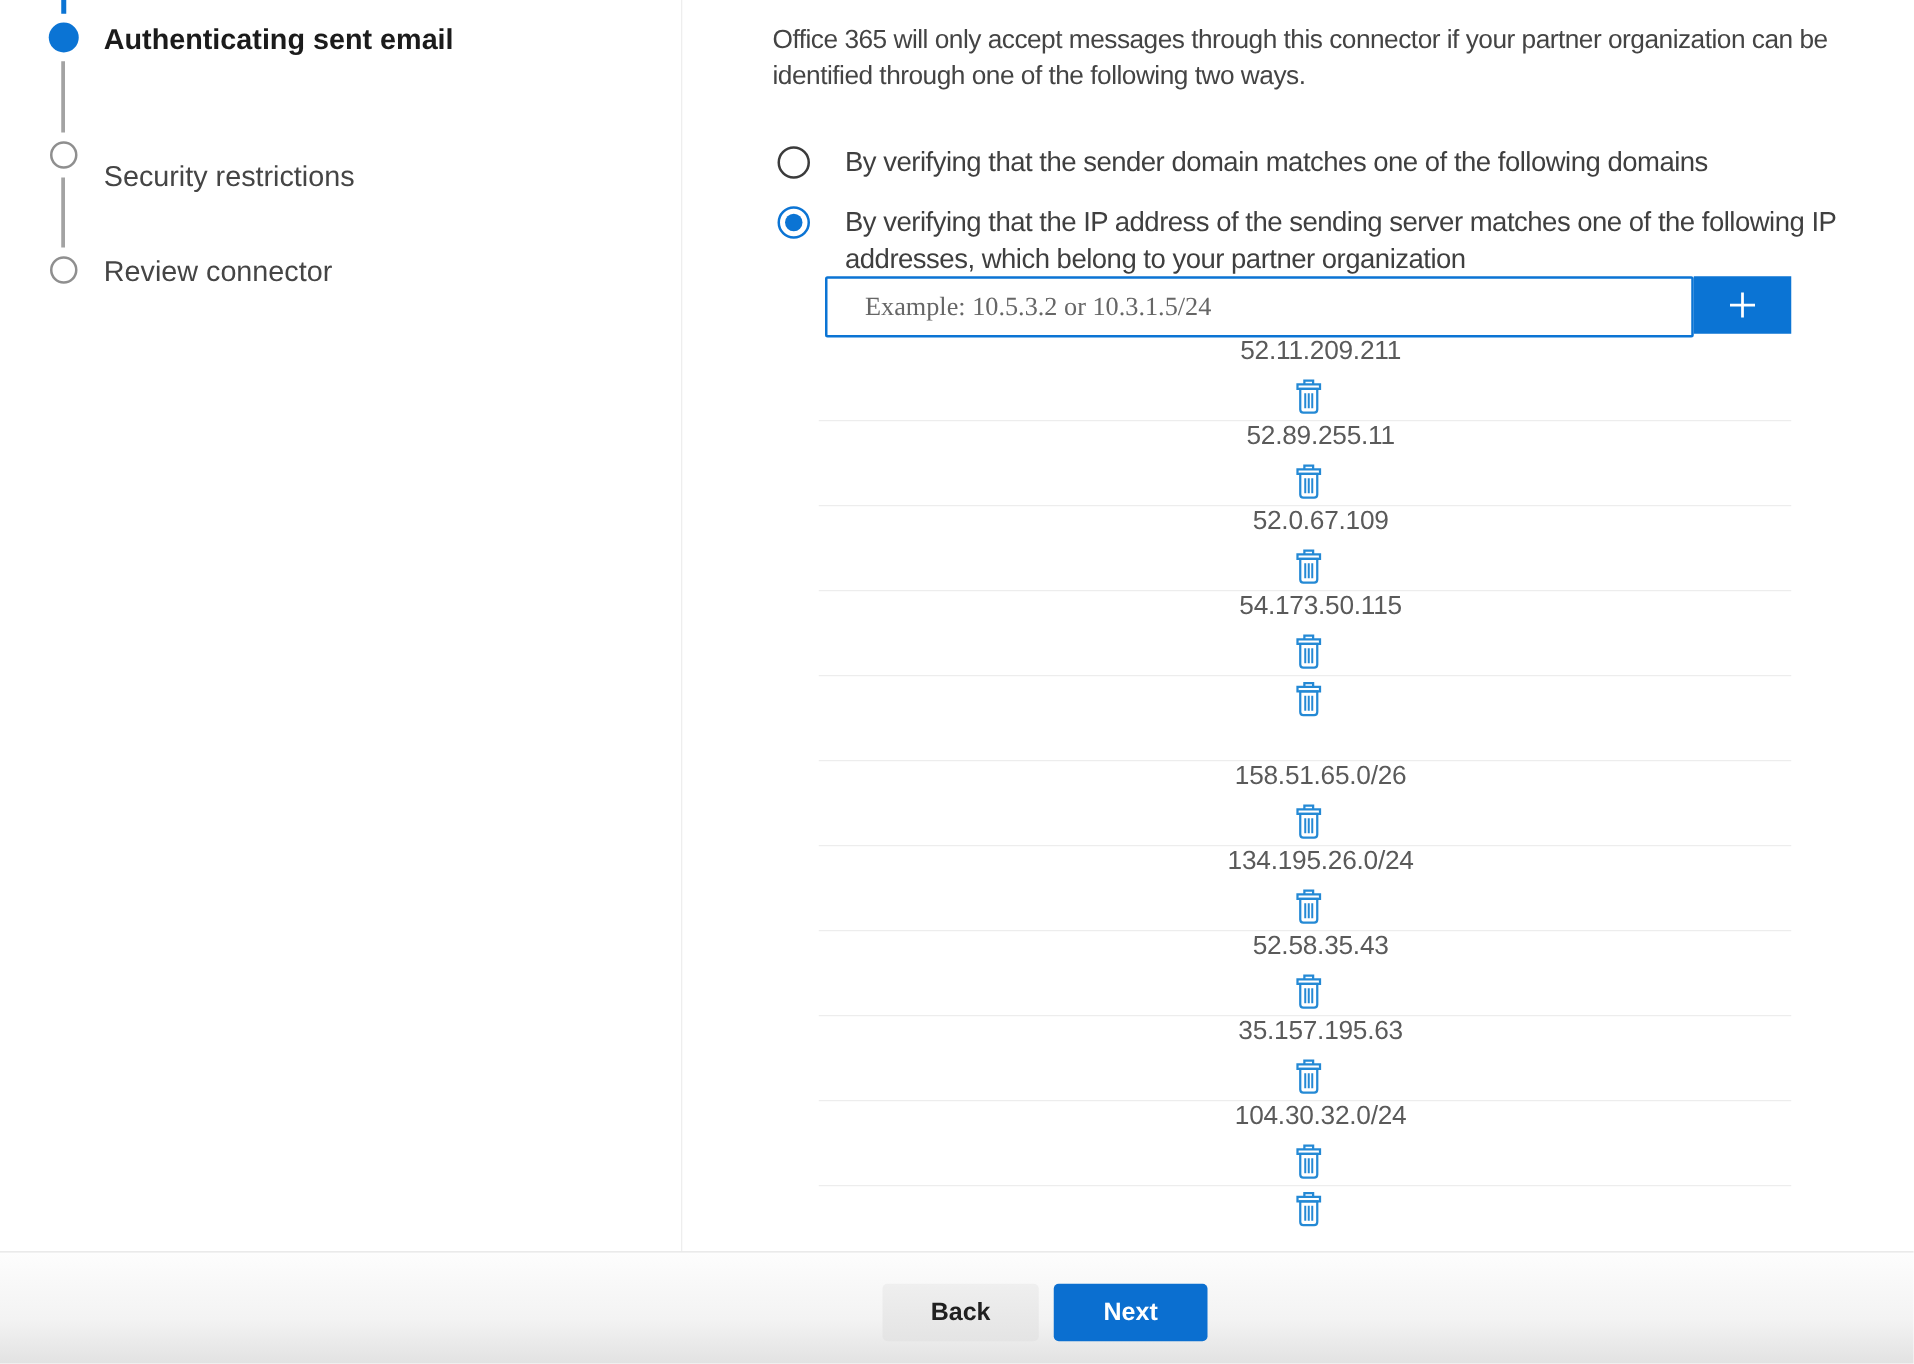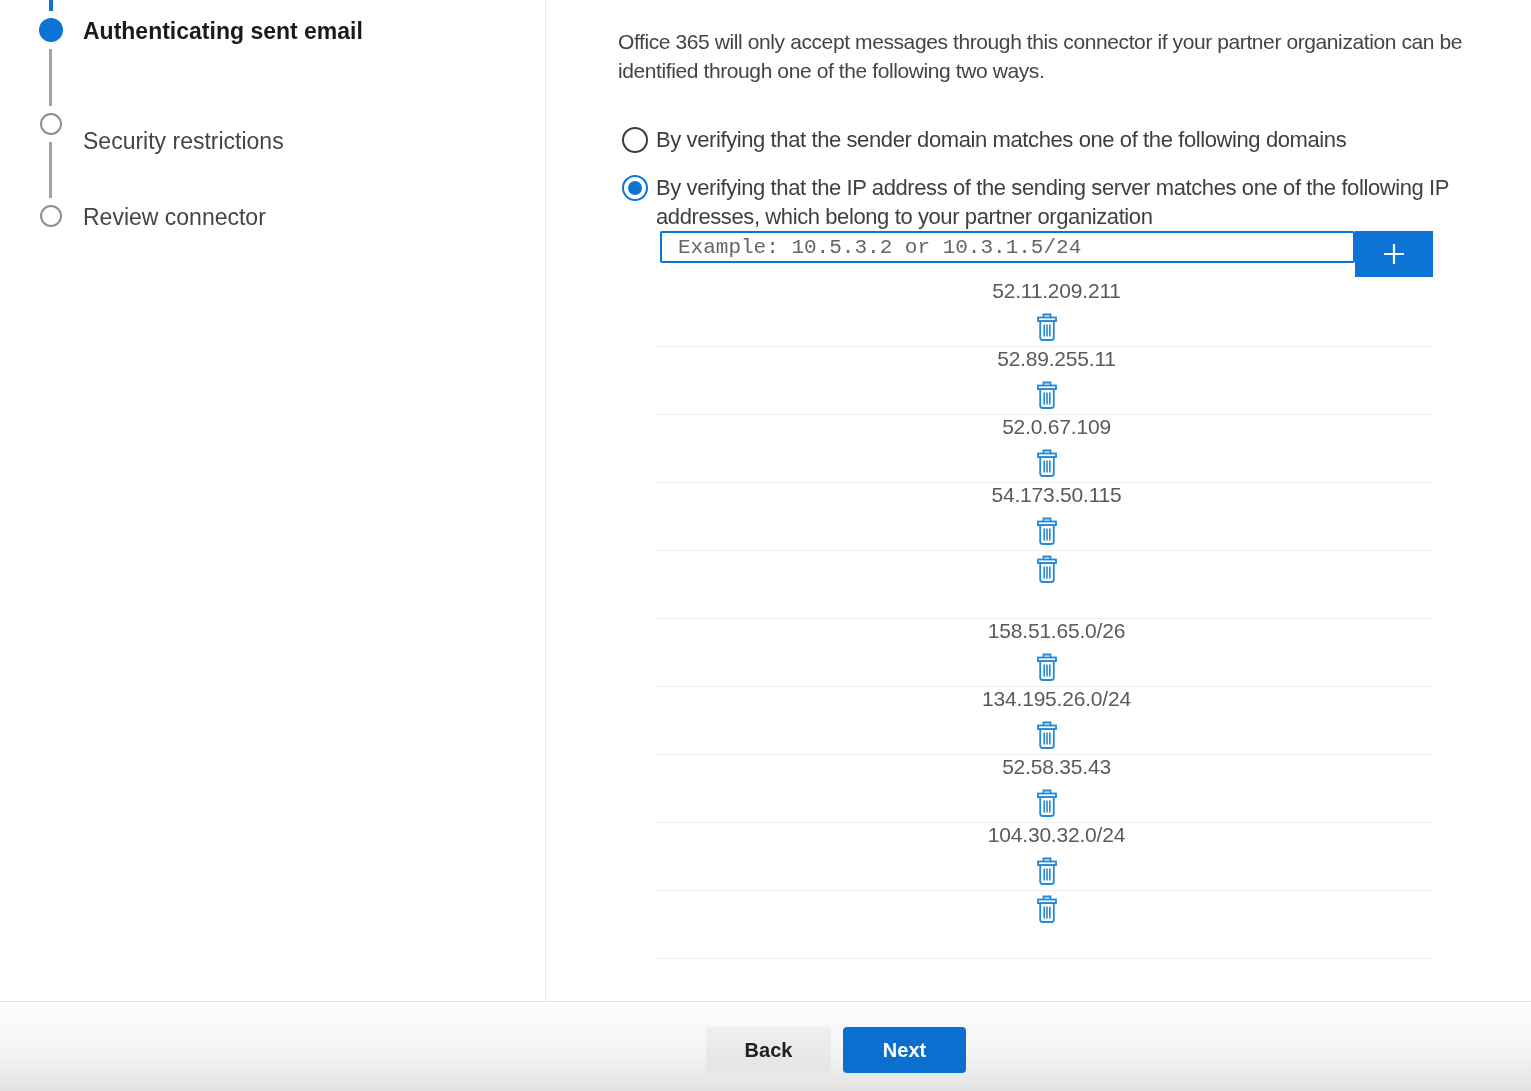--- a/index.html
+++ b/index.html
@@ -16,40 +16,40 @@
   .line-2 { top:142px; height:56px; }
   .step-ring { position:absolute; left:40px; width:22px; height:22px; border:2.5px solid #8f8f8f; border-radius:50%; background:#fff; }
   .ring-1 { top:113px; }
   .ring-2 { top:205px; }
   .step-label { position:absolute; left:83px; font-size:23px; color:#454545; white-space:nowrap; cursor:default; }
   .step-label.active { font-weight:700; color:#1b1b1b; top:18px; }
   .step-label.pos-2 { top:128px; }
   .step-label.pos-3 { top:204px; }
 
   
-  .main { position:absolute; left:546px; top:10px; right:0; height:1001px; overflow:hidden; background:#fff; }
+  .main { position:absolute; left:546px; top:0; right:0; height:1001px; overflow:hidden; background:#fff; }
   .intro { position:absolute; left:72px; top:17px; width:913px; font-size:21px; line-height:29px;
            letter-spacing:-0.4px; color:#444444; }
 
   .option { position:absolute; left:76px; display:flex; align-items:flex-start; }
   .option-1 { top:115px; }
   .option-2 { top:163px; }
   .radio { width:26px; height:26px; border:2.5px solid #3b3b3b; border-radius:50%; margin-top:2px;
            flex:none; background:#fff; cursor:pointer; position:relative; }
   .radio.checked { border-color:#0b74d4; }
   .radio.checked::after { content:""; position:absolute; left:50%; top:50%; width:14px; height:14px;
            transform:translate(-50%,-50%); border-radius:50%; background:#0b74d4; }
-  .option-label { margin-left:8px; width:830px; font-size:22px; line-height:29px;
+  .option-label { margin-left:28px; width:830px; font-size:22px; line-height:29px;
            letter-spacing:-0.4px; color:#3f3f3f; }
 
   .ip-block { position:absolute; left:109px; top:221px; width:778px; }
   .ip-input-row { display:flex; height:46px; }
-  .ip-input { margin-left:5px; width:695px; height:32px; border:2px solid #0b74d4; border-radius:2px;
-           padding:0 16px; font-size:21px; color:#333; outline:none;
-           font-family:Liberation Mono, monospace; }
+  .ip-input { margin-left:5px; width:695px; height:49px; border:2px solid #0b74d4; border-radius:2px;
+           padding:0 30px; font-size:21px; color:#333; outline:none;
+           font-family:Liberation Serif, serif; }
   .ip-input::placeholder { color:#666666; opacity:1; }
   .add-btn { width:78px; height:46px; border:none; background:#0b74d4; cursor:pointer;
            display:flex; align-items:center; justify-content:center; }
 
   .ip-list { margin-top:2px; }
   .ip-row { height:68px; display:flex; align-items:center; border-bottom:1px solid #ededed;
            padding-left:25px;flex-direction:column; }
   .ip-value { font-size:21px; color:#5a5a5a; letter-spacing:-0.2px; flex:1; }
   .trash-btn { background:none; border:none; cursor:pointer; margin-right:20px; padding:4px;
            display:flex; align-items:center; justify-content:center; }
@@ -187,20 +187,31 @@
     <button class="trash-btn">
       <svg width="24" height="29" viewBox="0 0 24 29" fill="none">
         <path d="M8.5 4.5 V1.5 H15.5 V4.5" stroke="#2489d5" stroke-width="1.8"></path>
         <rect x="3" y="4.5" width="18" height="3.6" stroke="#2489d5" stroke-width="1.8"></rect>
         <path d="M5.2 8.1 H18.8 V24.5 Q18.8 27 16.3 27 H7.7 Q5.2 27 5.2 24.5 Z" stroke="#2489d5" stroke-width="1.8"></path>
         <path d="M9.2 11.5 V23.5 M12 11.5 V23.5 M14.8 11.5 V23.5" stroke="#2489d5" stroke-width="1.6"></path>
       </svg>
     </button>
   </div>
           <div class="ip-row">
+    <span class="ip-value">35.157.195.63</span>
+    <button class="trash-btn">
+      <svg width="24" height="29" viewBox="0 0 24 29" fill="none">
+        <path d="M8.5 4.5 V1.5 H15.5 V4.5" stroke="#2489d5" stroke-width="1.8"></path>
+        <rect x="3" y="4.5" width="18" height="3.6" stroke="#2489d5" stroke-width="1.8"></rect>
+        <path d="M5.2 8.1 H18.8 V24.5 Q18.8 27 16.3 27 H7.7 Q5.2 27 5.2 24.5 Z" stroke="#2489d5" stroke-width="1.8"></path>
+        <path d="M9.2 11.5 V23.5 M12 11.5 V23.5 M14.8 11.5 V23.5" stroke="#2489d5" stroke-width="1.6"></path>
+      </svg>
+    </button>
+  </div>
+          <div class="ip-row">
     <span class="ip-value">104.30.32.0/24</span>
     <button class="trash-btn">
       <svg width="24" height="29" viewBox="0 0 24 29" fill="none">
         <path d="M8.5 4.5 V1.5 H15.5 V4.5" stroke="#2489d5" stroke-width="1.8"></path>
         <rect x="3" y="4.5" width="18" height="3.6" stroke="#2489d5" stroke-width="1.8"></rect>
         <path d="M5.2 8.1 H18.8 V24.5 Q18.8 27 16.3 27 H7.7 Q5.2 27 5.2 24.5 Z" stroke="#2489d5" stroke-width="1.8"></path>
         <path d="M9.2 11.5 V23.5 M12 11.5 V23.5 M14.8 11.5 V23.5" stroke="#2489d5" stroke-width="1.6"></path>
       </svg>
     </button>
   </div>

